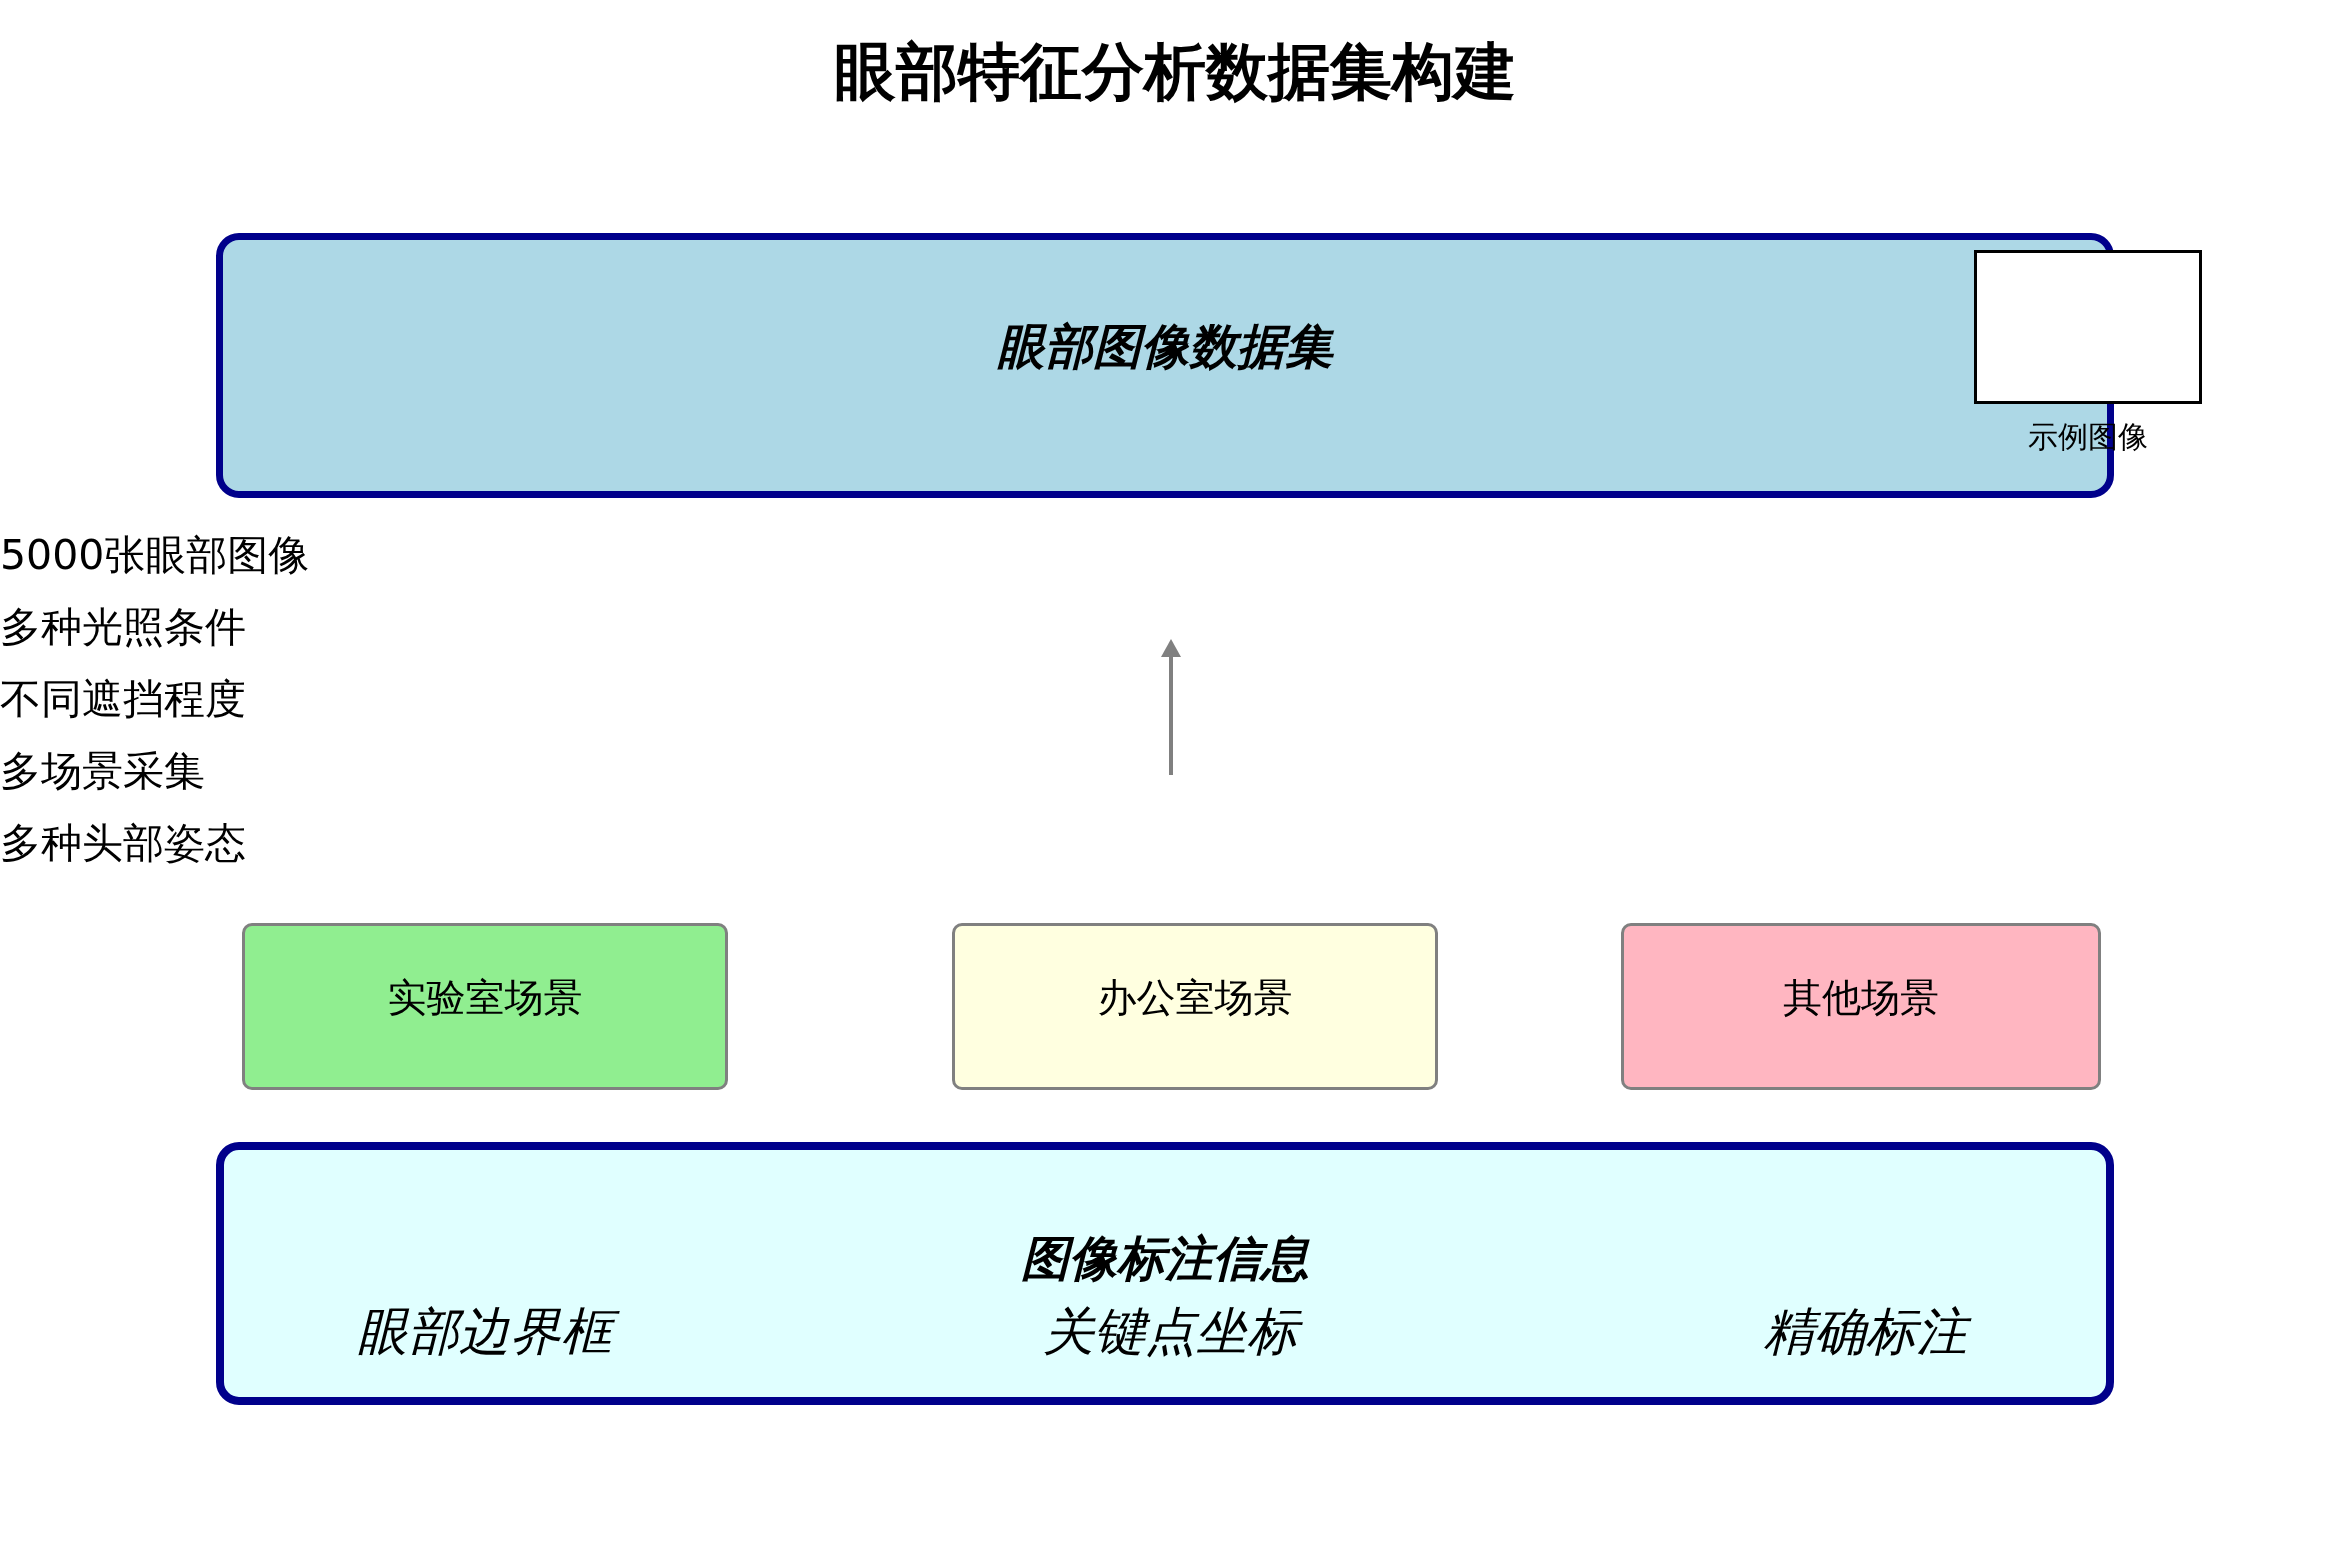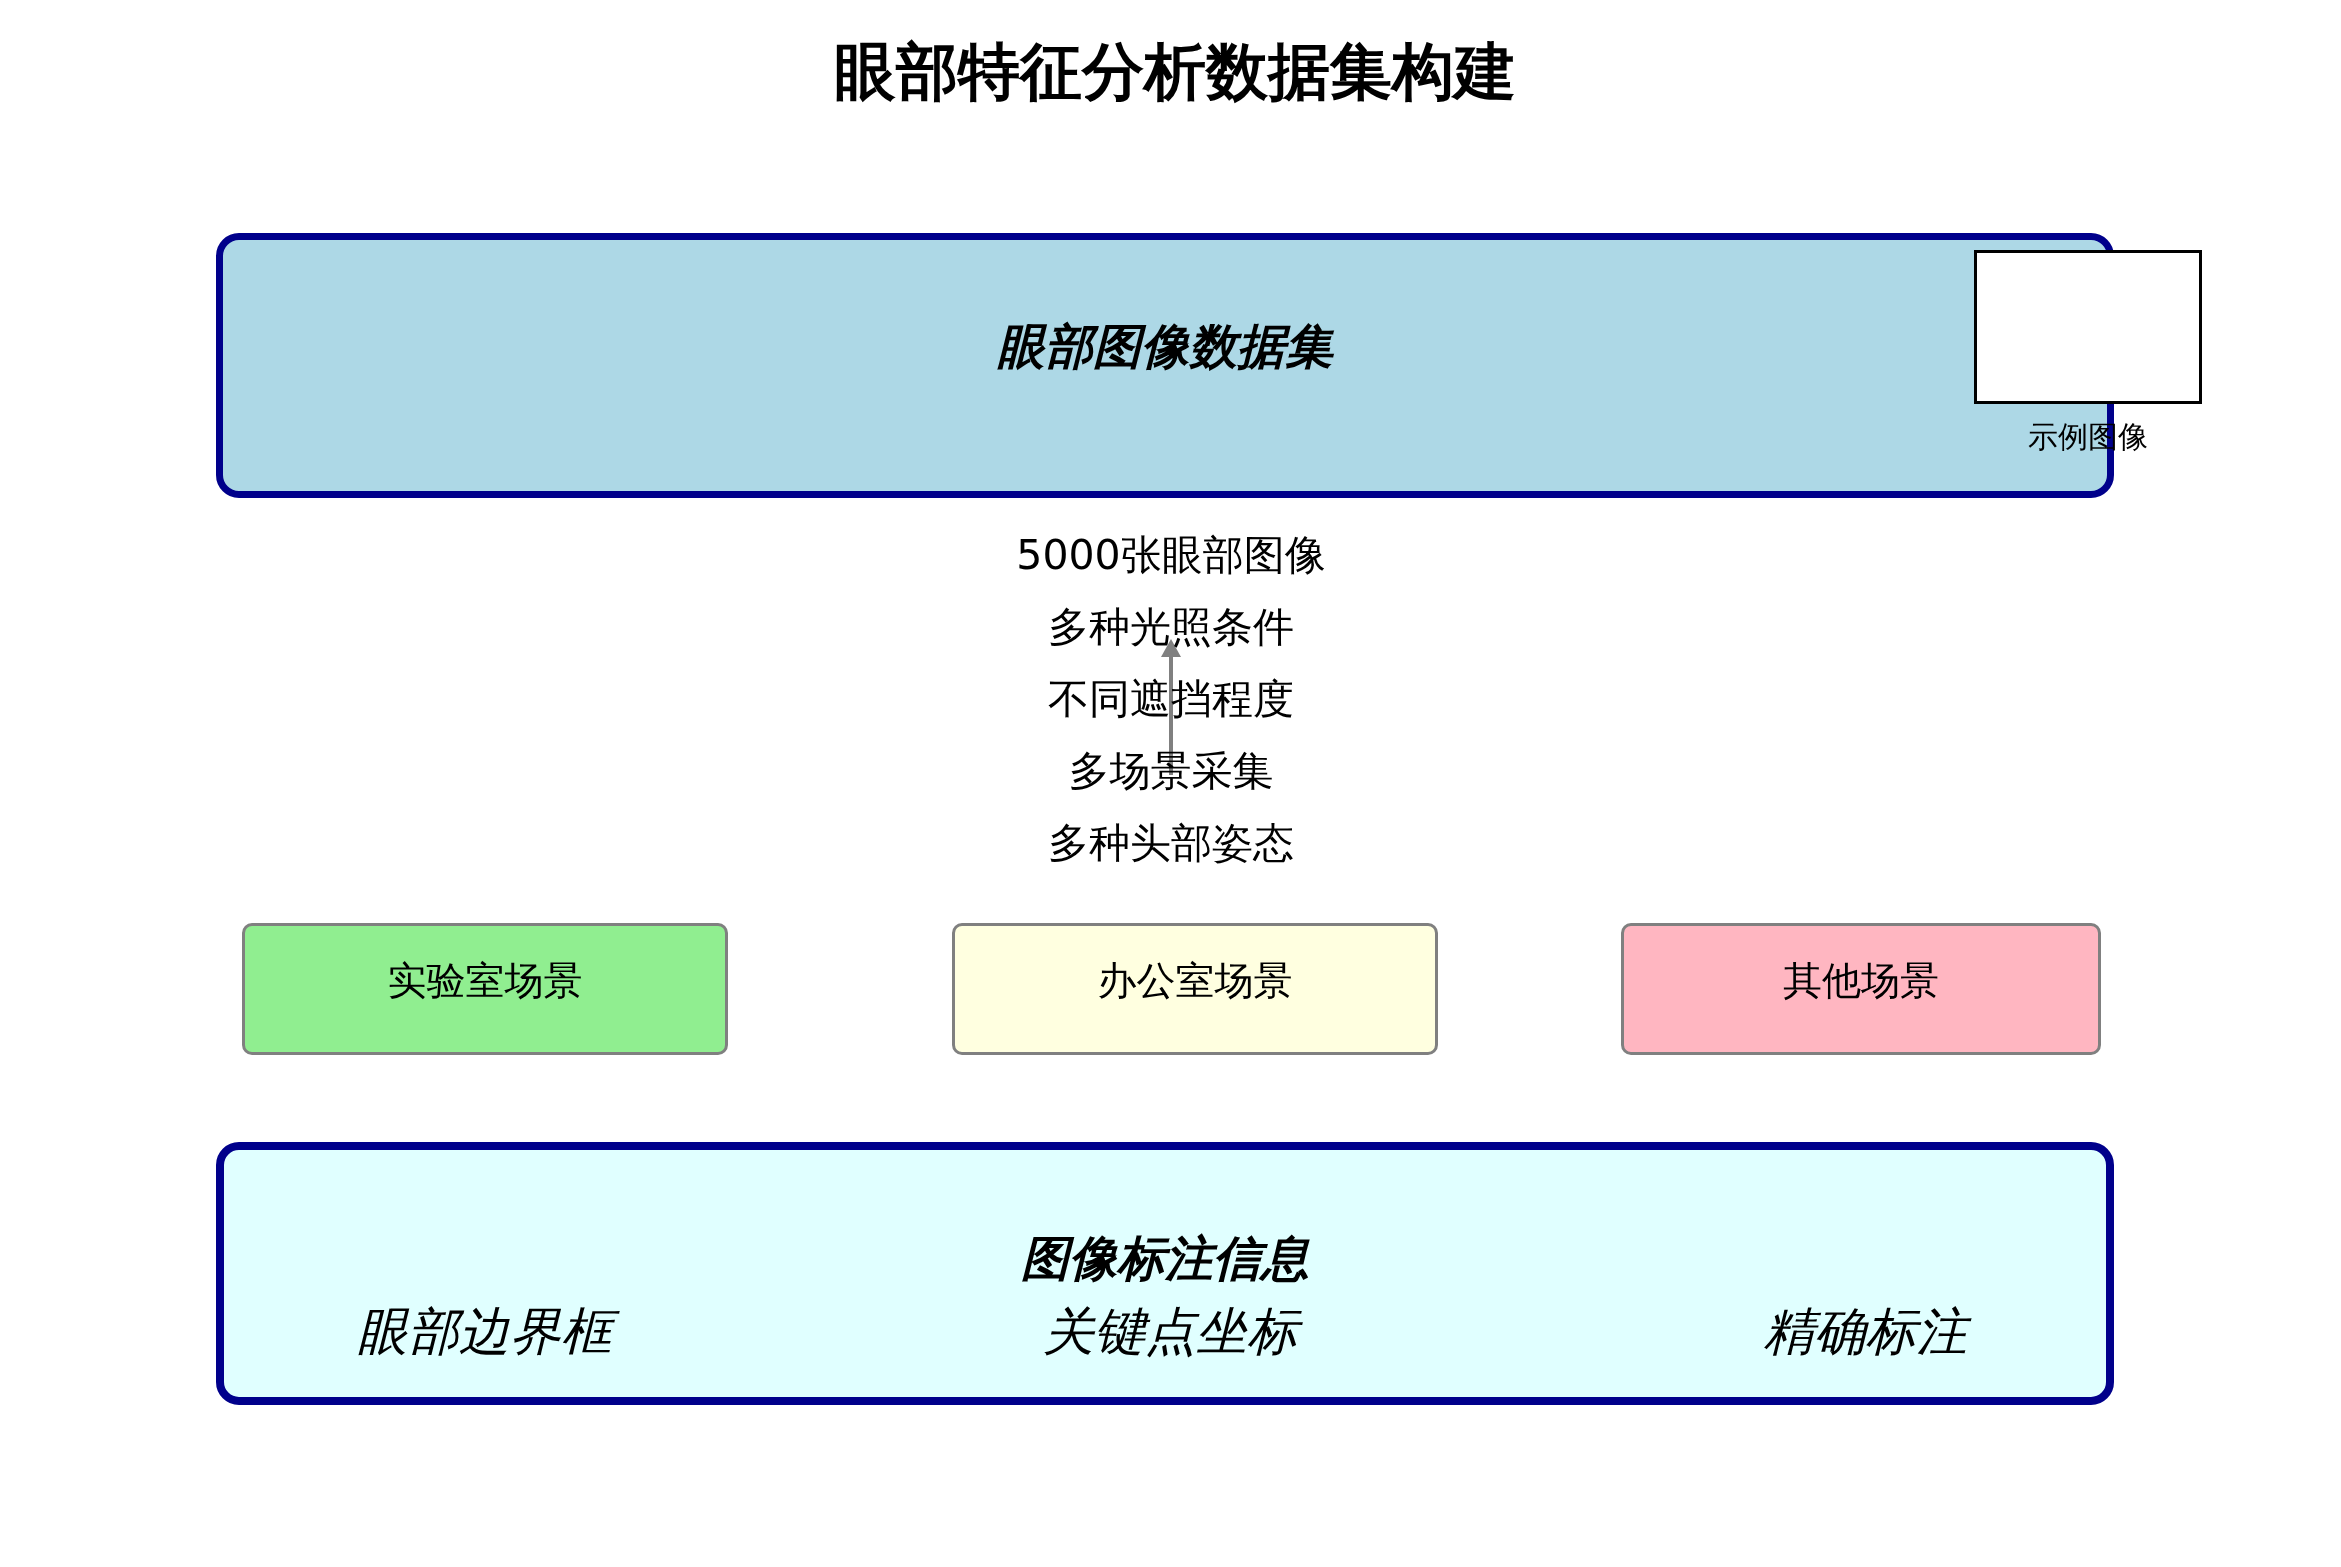--- a/index.html
+++ b/index.html
@@ -83,21 +83,21 @@
   .features {
     position: absolute;
     left: 0;
     top: 519px;
     width: 2342px;
     z-index: 2;
   }
   .feature-item {
     height: 72px;
     line-height: 72px;
-    text-align: center;
+    text-align: left;
     font-size: 41px;
   }
   .up-arrow {
     position: absolute;
     left: 0;
     top: 0;
     z-index: 1;
   }
   .arrow-shaft {
     position: absolute;
@@ -112,21 +112,21 @@
     top: 639px;
     width: 0;
     height: 0;
     border-left: 10px solid transparent;
     border-right: 10px solid transparent;
     border-bottom: 18px solid #808080;
   }
   .scene-box {
     position: absolute;
     top: 923px;
-    height: 132px;
+    height: 167px;
     box-sizing: border-box;
     border: 3.3px solid #808080;
     border-radius: 10px;
     display: flex;
     align-items: center;
     justify-content: center;
     padding-bottom: 16.4px;
     font-size: 39px;
   }
   .scene-box-lab    { left: 242px;  width: 486px; }

